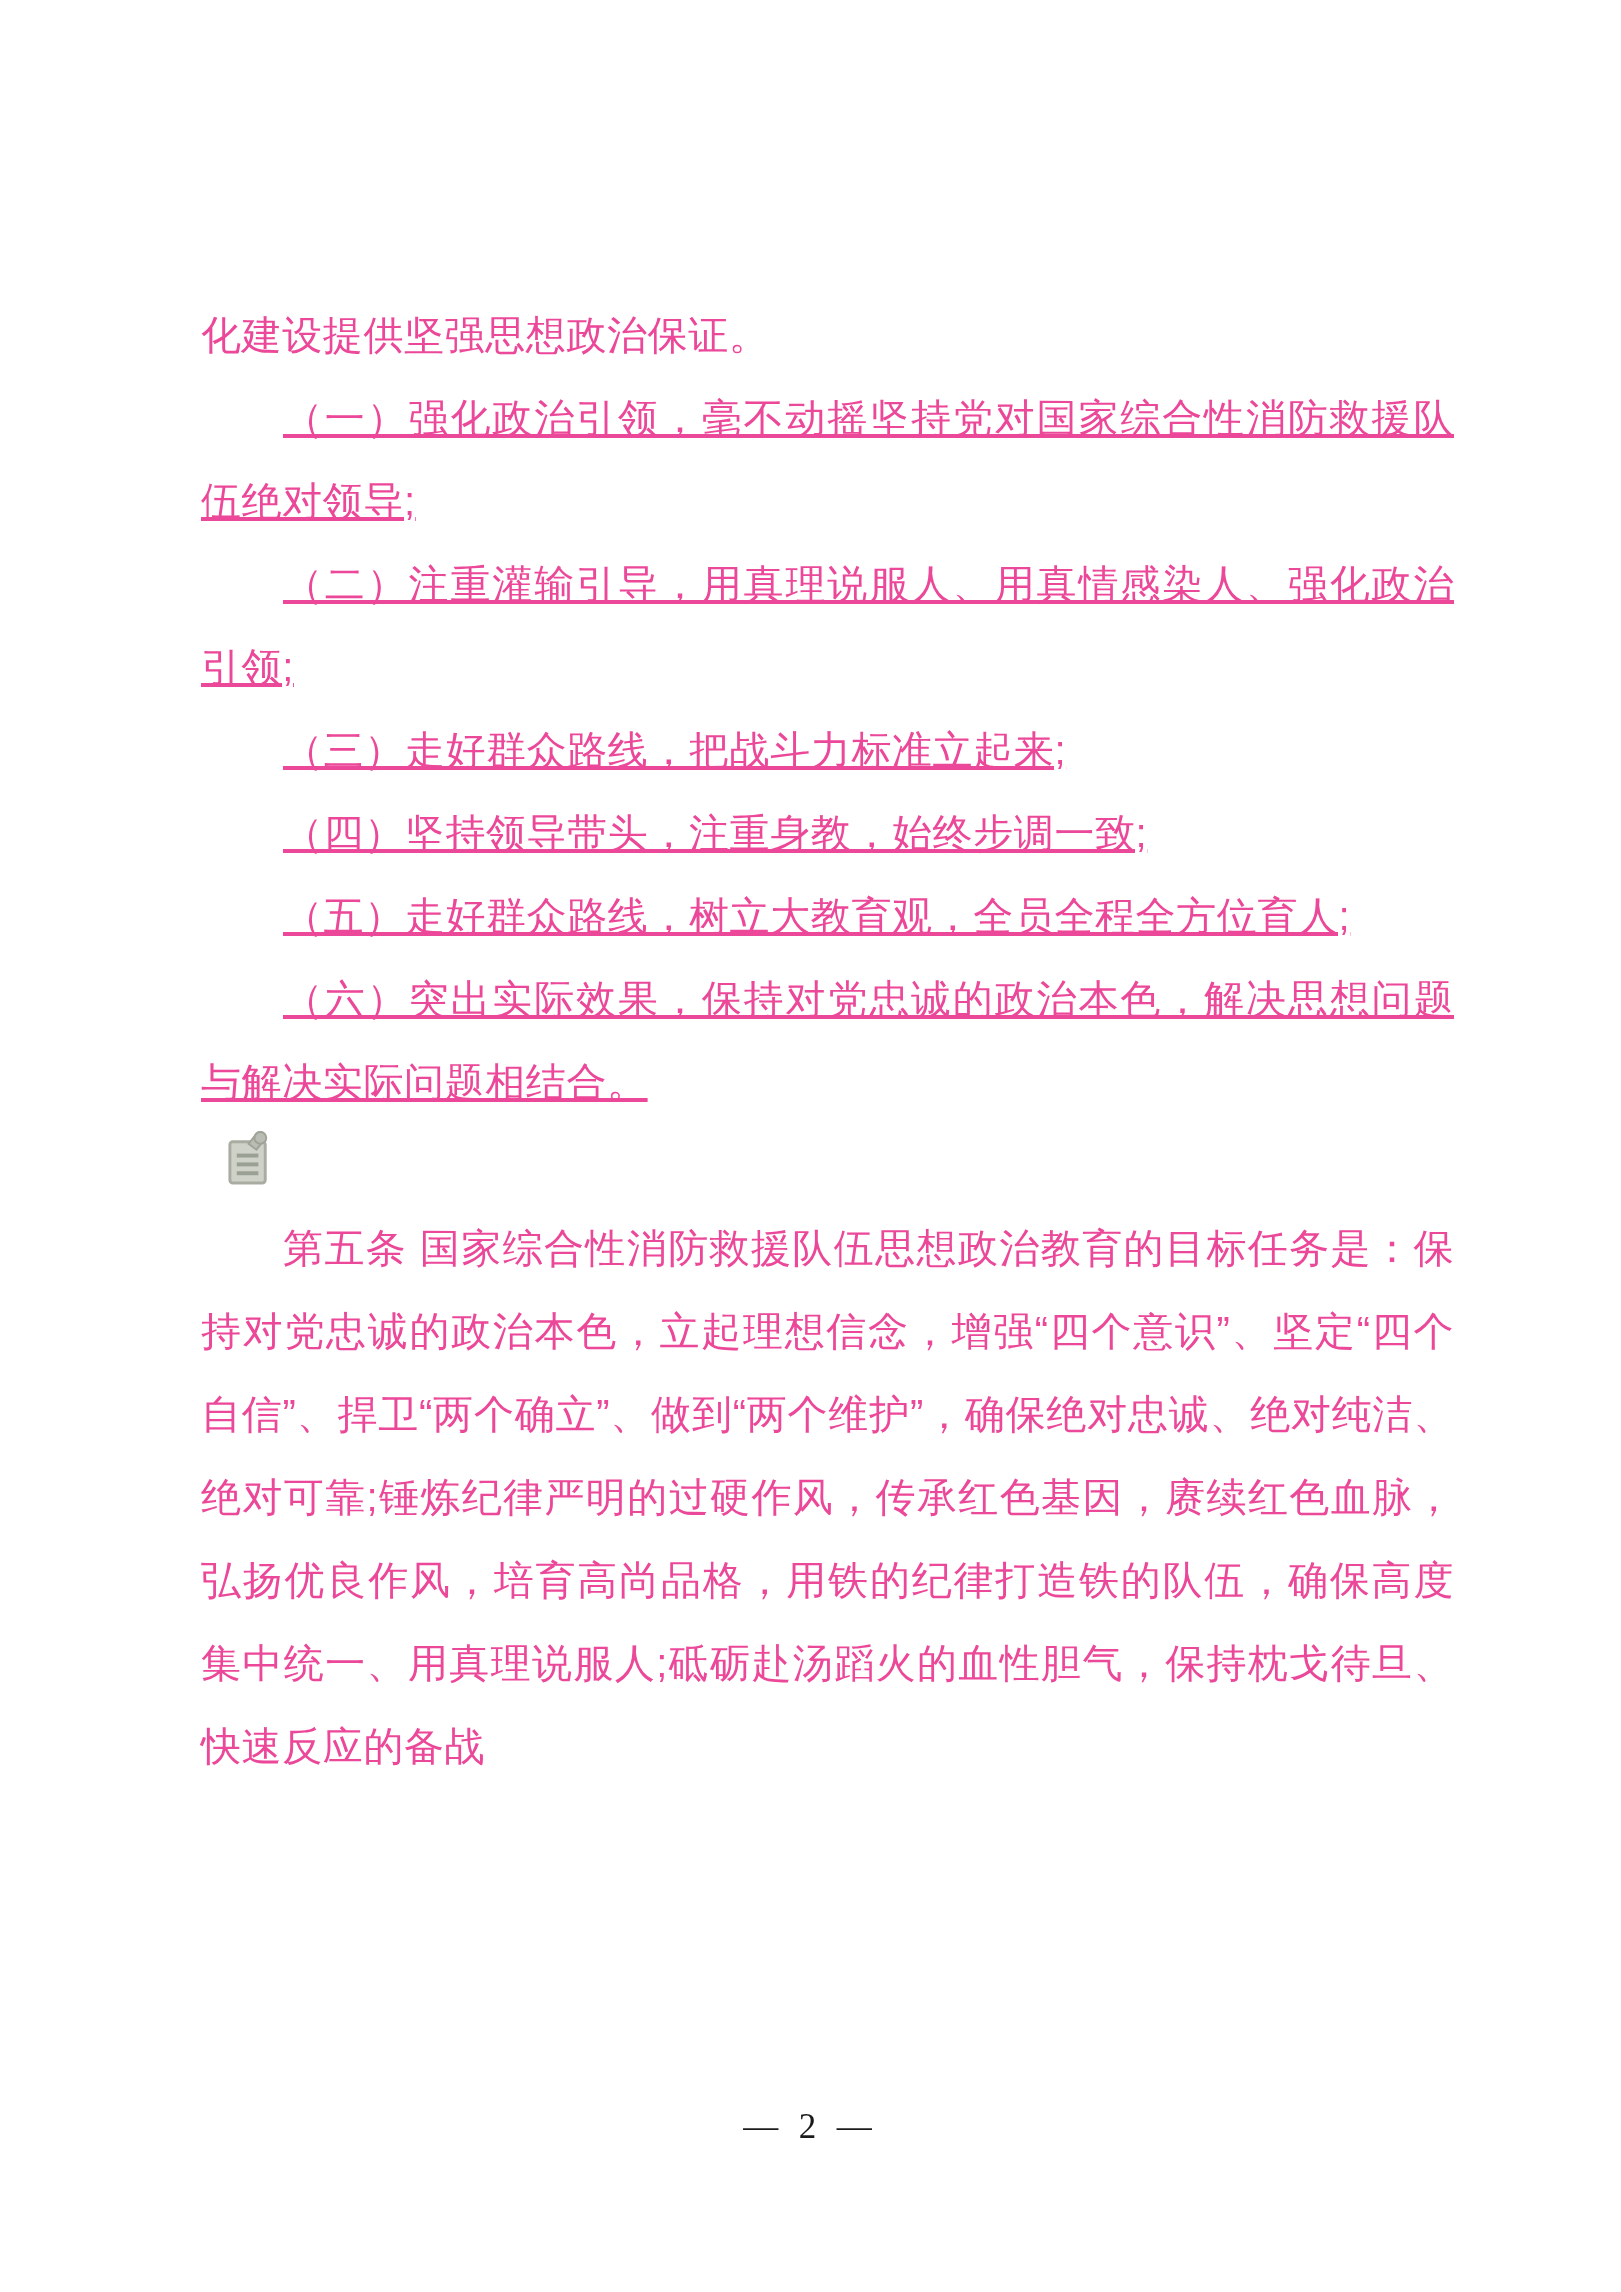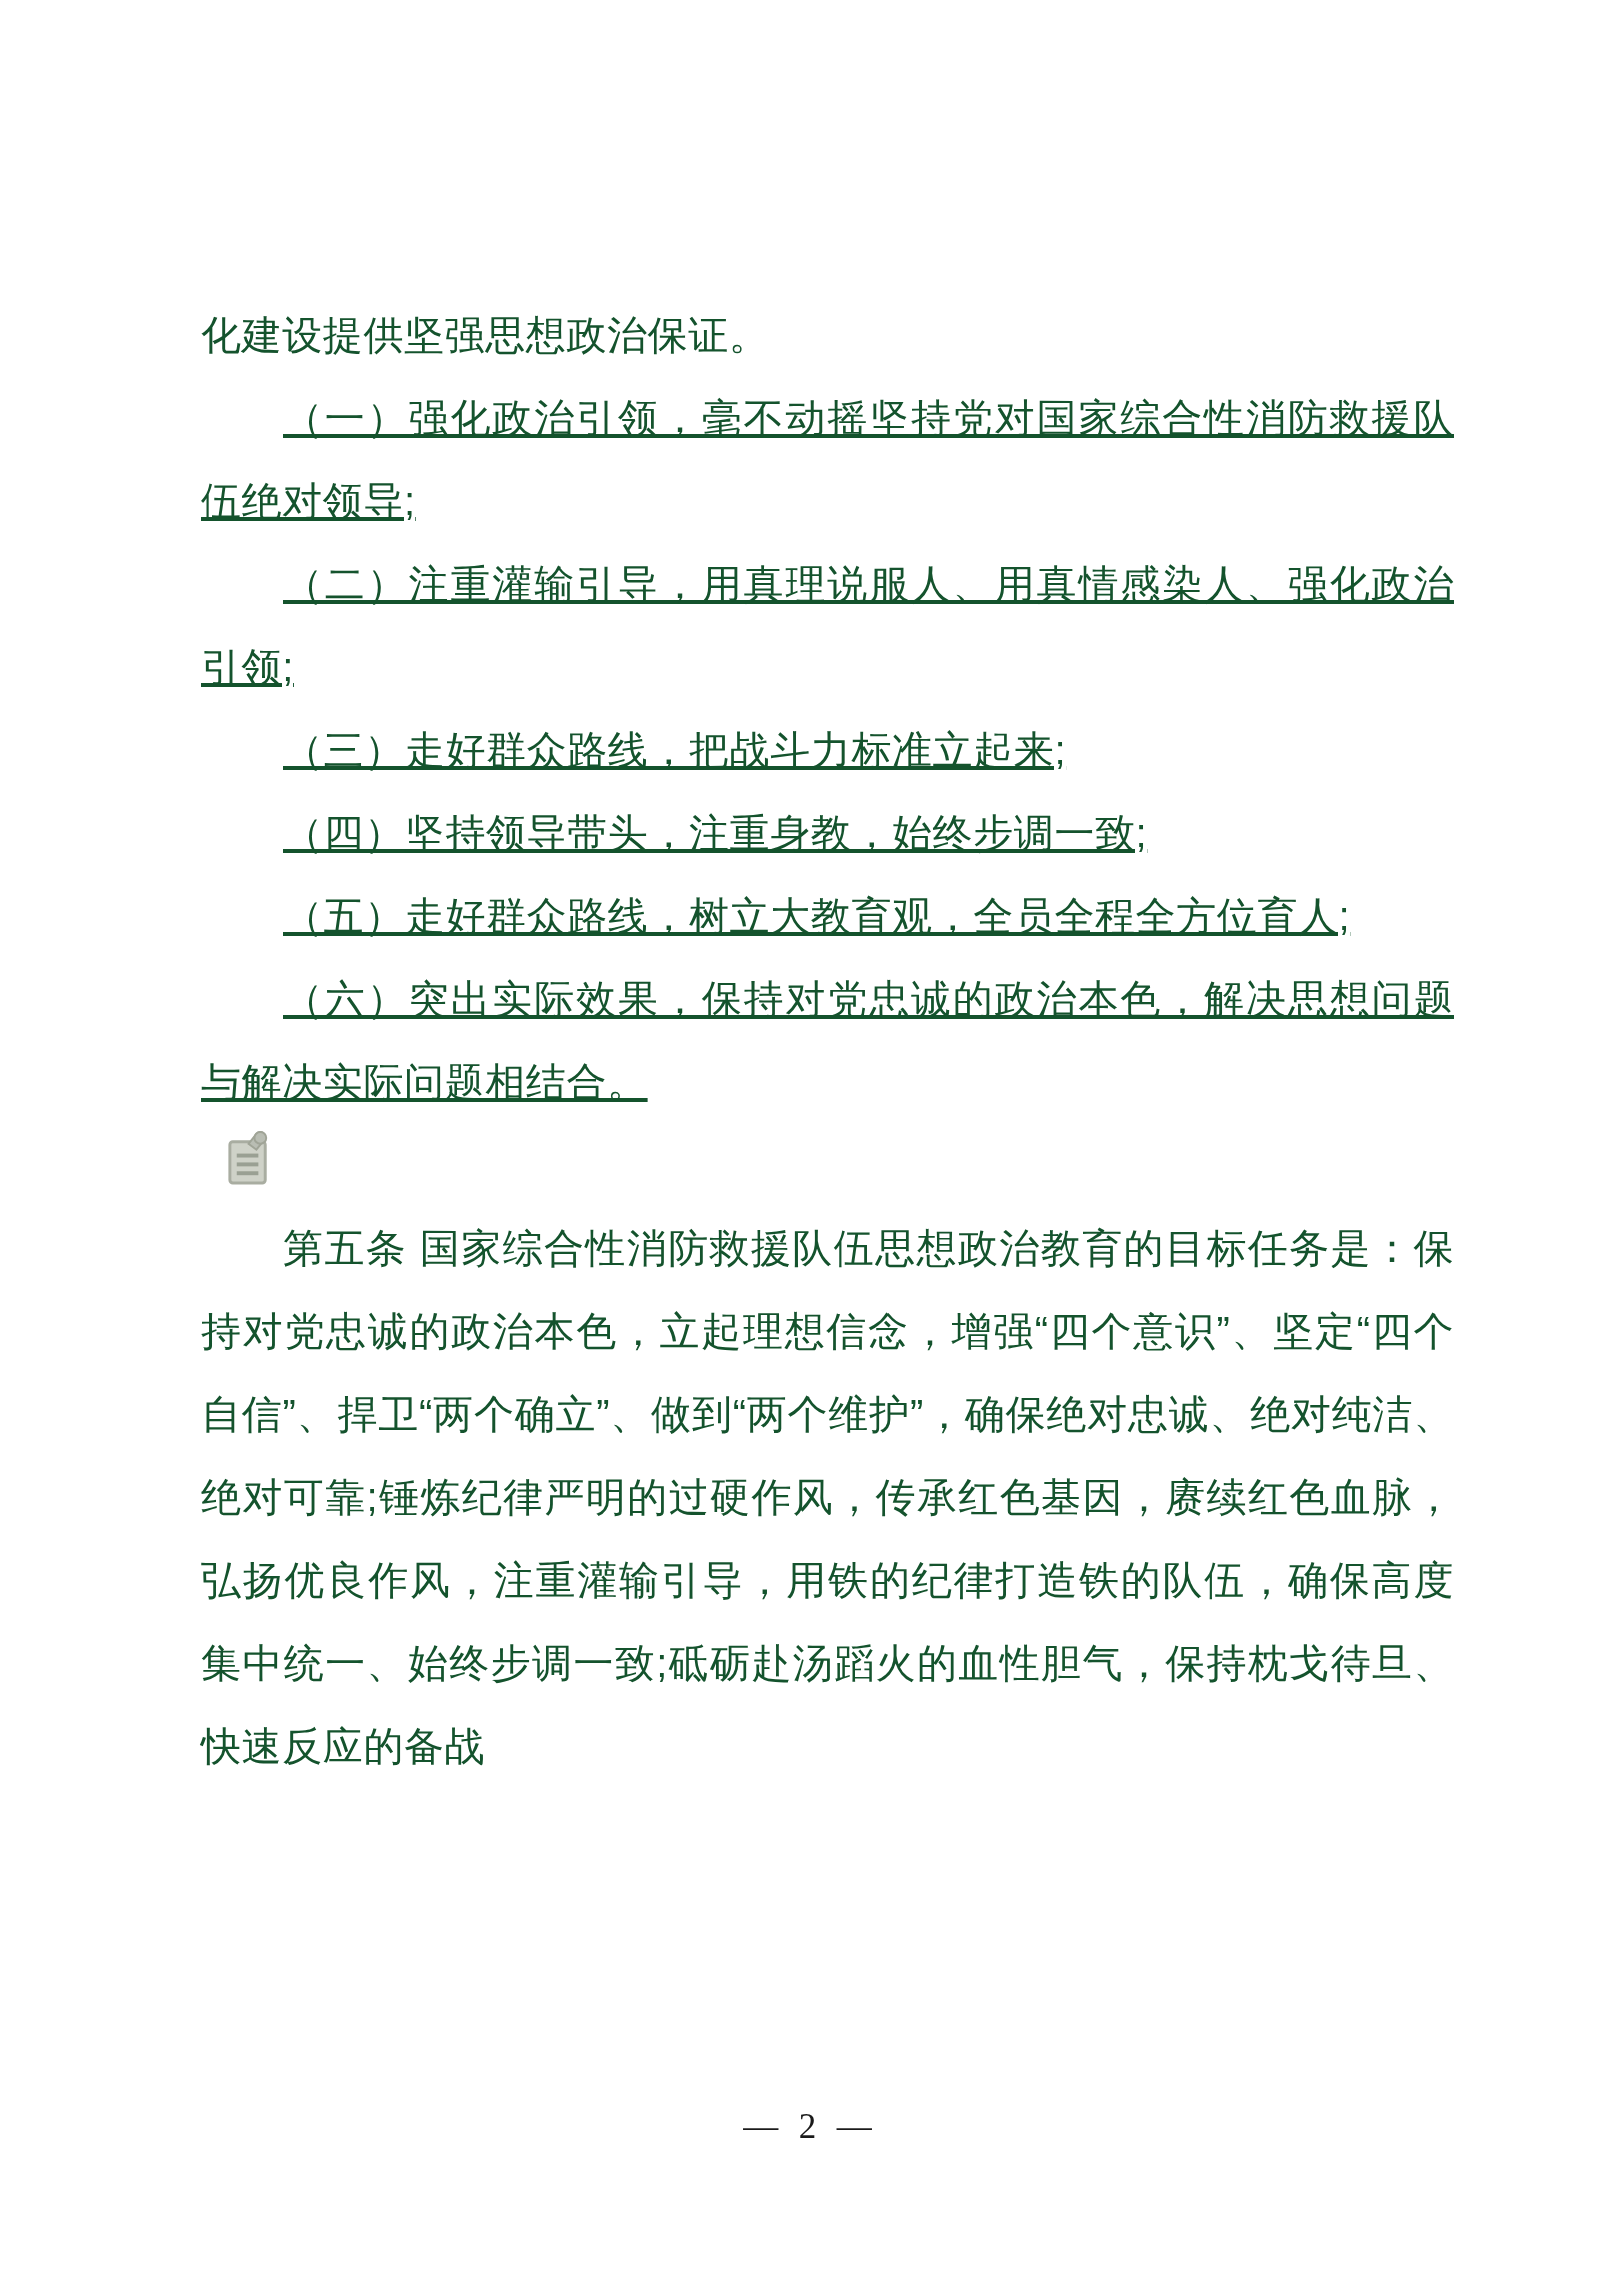--- a/index.html
+++ b/index.html
@@ -24,21 +24,21 @@
     left: 201px;
     top: 294px;
     width: 1253px;
   }
   .para {
     font-size: 40px;
     line-height: 83px;
     letter-spacing: 0.6px;
     text-align: justify;
     text-justify: inter-character;
-    color: #14532d;
+    color: #ec4899;
     margin: 0;
     font-weight: 400;
     word-break: break-all;
   }
   .para.indent {
     text-indent: 82px;
   }
   .para.item {
     text-indent: 82px;
     text-decoration: underline;
@@ -94,20 +94,20 @@
           <path d="M10 14 h30 a3 3 0 0 1 3 3 v36 a3 3 0 0 1 -3 3 h-30 a3 3 0 0 1 -3 -3 v-36 a3 3 0 0 1 3 -3 z" fill="#cfd2c8" stroke="#a9ada1" stroke-width="3"></path>
           <rect x="14" y="26" width="22" height="4" fill="#9aa093"></rect>
           <rect x="14" y="35" width="22" height="4" fill="#9aa093"></rect>
           <rect x="14" y="44" width="22" height="4" fill="#9aa093"></rect>
           <path d="M26 16 l8 -10 a5 5 0 0 1 8 6 l-8 10 z" fill="#b9bdb3" stroke="#a0a497" stroke-width="2"></path>
           <circle cx="38" cy="10" r="6" fill="#b9bdb3" stroke="#a0a497" stroke-width="2"></circle>
         </svg>
       </span>
     </div>
 
-    <p class="para indent">第五条 国家综合性消防救援队伍思想政治教育的目标任务是：保持对党忠诚的政治本色，立起理想信念，增强“四个意识”、坚定“四个自信”、捍卫“两个确立”、做到“两个维护”，确保绝对忠诚、绝对纯洁、绝对可靠;锤炼纪律严明的过硬作风，传承红色基因，赓续红色血脉，弘扬优良作风，注重灌输引导，用铁的纪律打造铁的队伍，确保高度集中统一、始终步调一致;砥砺赴汤蹈火的血性胆气，保持枕戈待旦、快速反应的备战</p>
+    <p class="para indent">第五条 国家综合性消防救援队伍思想政治教育的目标任务是：保持对党忠诚的政治本色，立起理想信念，增强“四个意识”、坚定“四个自信”、捍卫“两个确立”、做到“两个维护”，确保绝对忠诚、绝对纯洁、绝对可靠;锤炼纪律严明的过硬作风，传承红色基因，赓续红色血脉，弘扬优良作风，培育高尚品格，用铁的纪律打造铁的队伍，确保高度集中统一、用真理说服人;砥砺赴汤蹈火的血性胆气，保持枕戈待旦、快速反应的备战</p>
 
   </div>
 
   <div class="footer">— 2 —</div>
 
 </div>
 
 
 </body></html>

